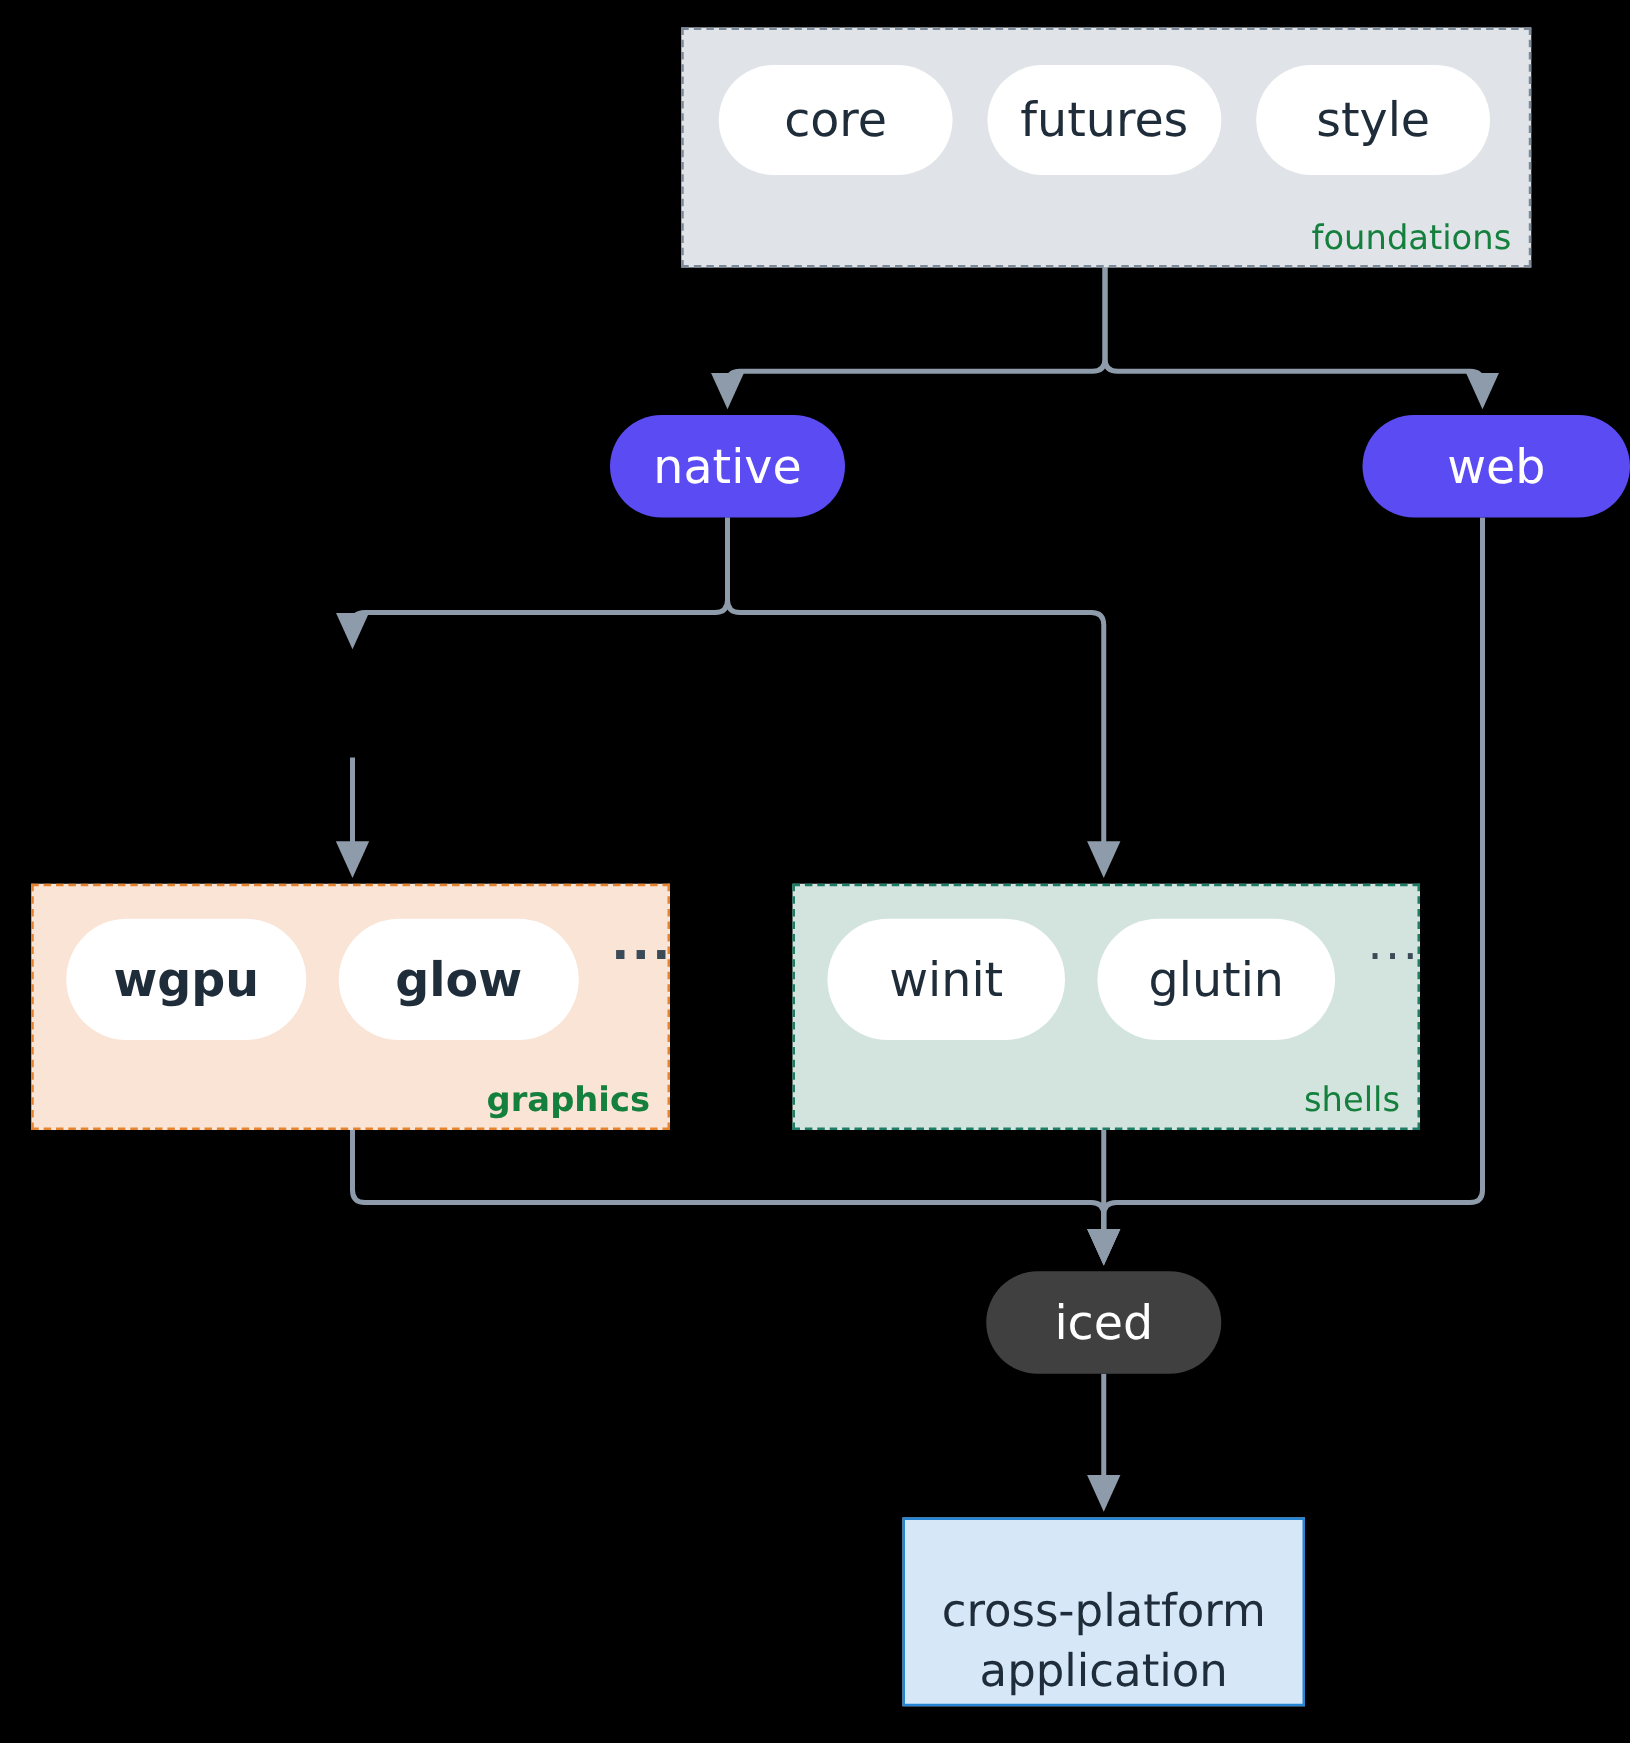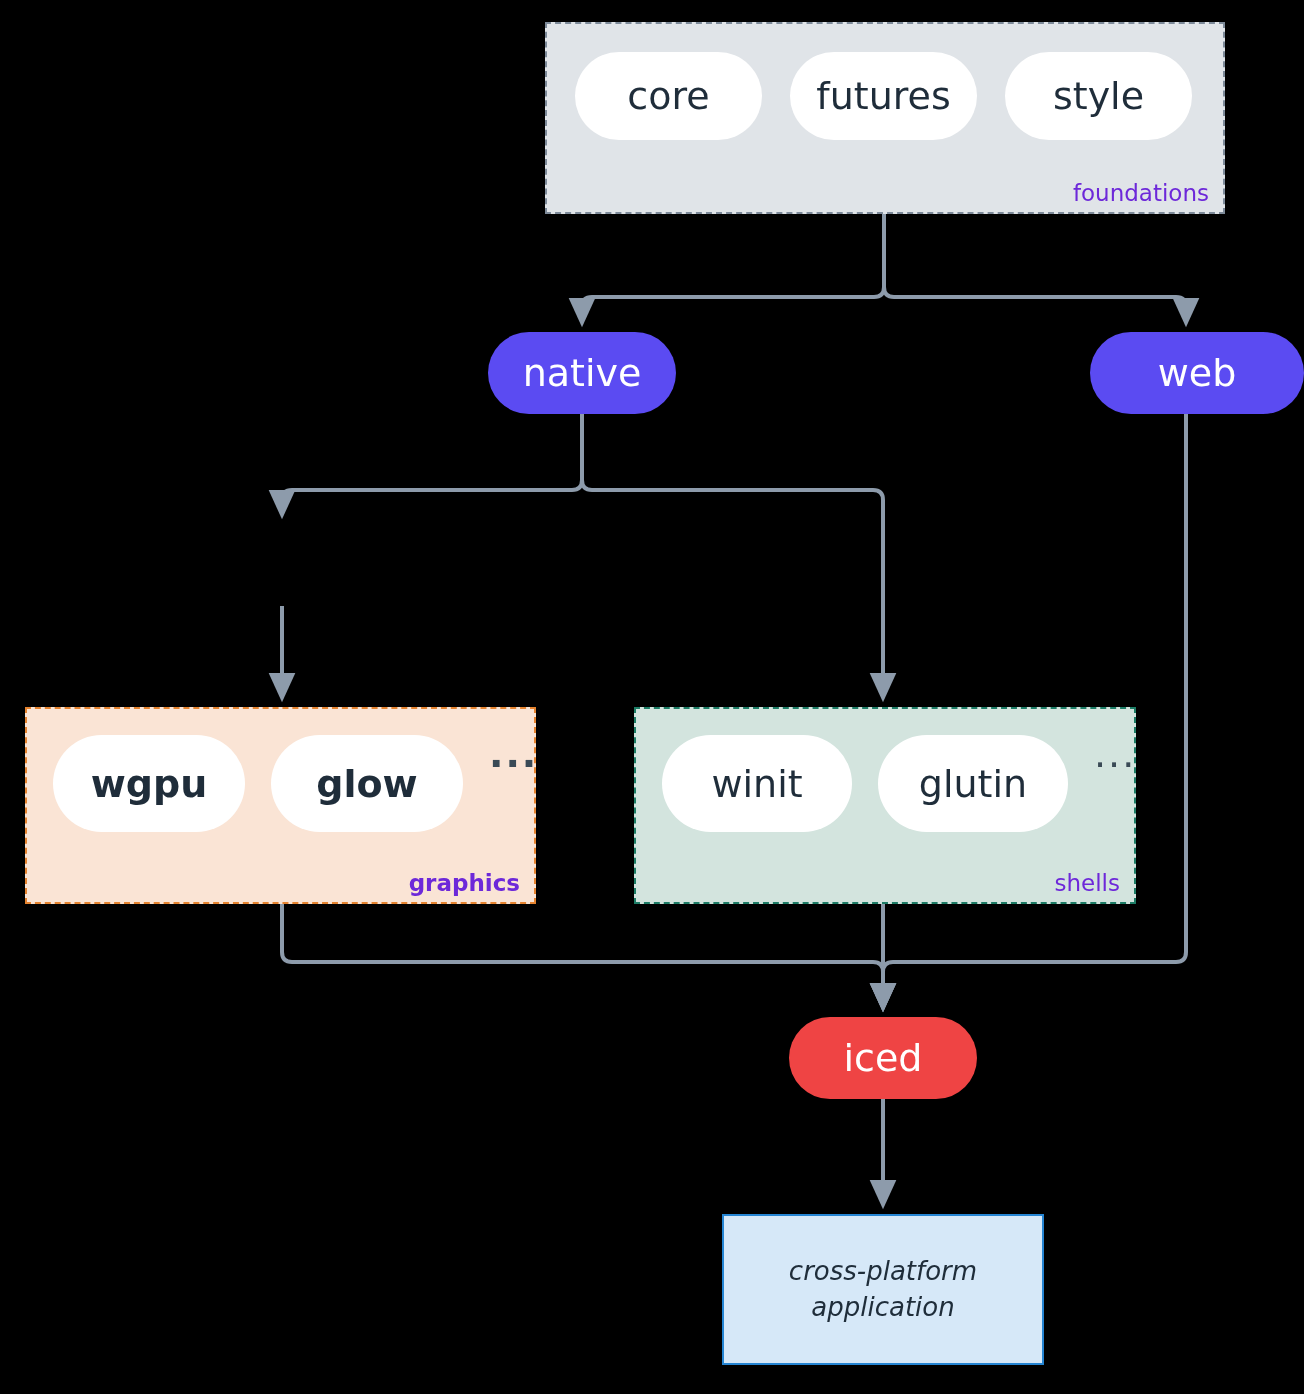--- a/index.html
+++ b/index.html
@@ -52,47 +52,46 @@
     font-size: 38px;
     line-height: 1;
     letter-spacing: 2px;
     display: flex;
     align-items: center;
   }
   .group-label {
     position: absolute;
     right: 14px;
     bottom: 6px;
-    font-size: 23px;
-    color: #6d28d9;
+    font-size: 27px;
+    color: #15803d;
     line-height: 1.1;
   }
   .node {
     position: absolute;
     display: flex;
     align-items: center;
     justify-content: center;
     border-radius: 999px;
     color: #ffffff;
     font-size: 38px;
     line-height: 1;
     box-sizing: border-box;
     z-index: 3;
   }
   .rect-node {
     position: absolute;
     display: flex;
-    align-items: center;
+    align-items: flex-end;
     justify-content: center;
     text-align: center;
     box-sizing: border-box;
-    font-size: 26px;
+    font-size: 36px;
     line-height: 1.35;
     z-index: 3;
-    font-style: italic;
   }
 
   
   #group-foundations {
     left: 545px; top: 22px; width: 680px; height: 192px;
     background: #e0e4e8;
     border: 2px dashed #7d8a99;
   }
   #group-foundations .pills { gap: 28px; padding: 28px 0 0 28px; }
   #group-foundations .pill { width: 187px; height: 88px; }
@@ -113,21 +112,21 @@
     background: #d3e4de;
     border: 2px dashed #1d7d66;
   }
   #group-shells .pills { gap: 26px; padding: 26px 0 0 26px; }
   #group-shells .pill { width: 190px; height: 97px; }
 
   
   #node-native { left: 488px; top: 332px; width: 188px; height: 82px; background: #5b4bf2; }
   #node-web    { left: 1090px; top: 332px; width: 214px; height: 82px; background: #5b4bf2; text-align: right; }
   #node-graphics { left: 187px; top: 524px; width: 198px; height: 82px; background: #e5832f; }
-  #node-iced   { left: 789px; top: 1017px; width: 188px; height: 82px; background: #ef4444; }
+  #node-iced   { left: 789px; top: 1017px; width: 188px; height: 82px; background: #404040; }
 
   #node-application {
     left: 722px; top: 1214px; width: 322px; height: 151px;
     background: #d6e8f8;
     border: 2px solid #2585d3;
     color: #1f2d3a;
   }
 </style>
 </head>
 <body>

